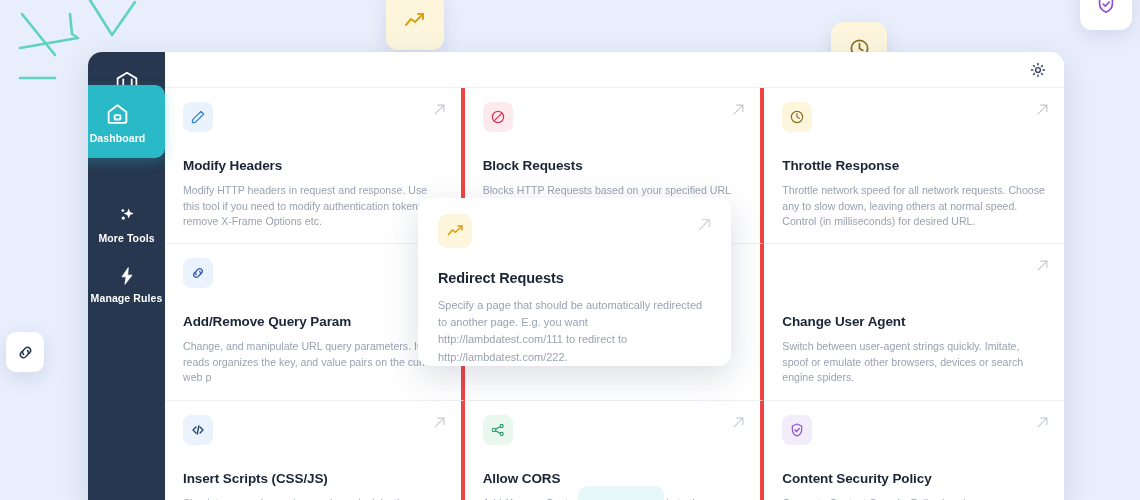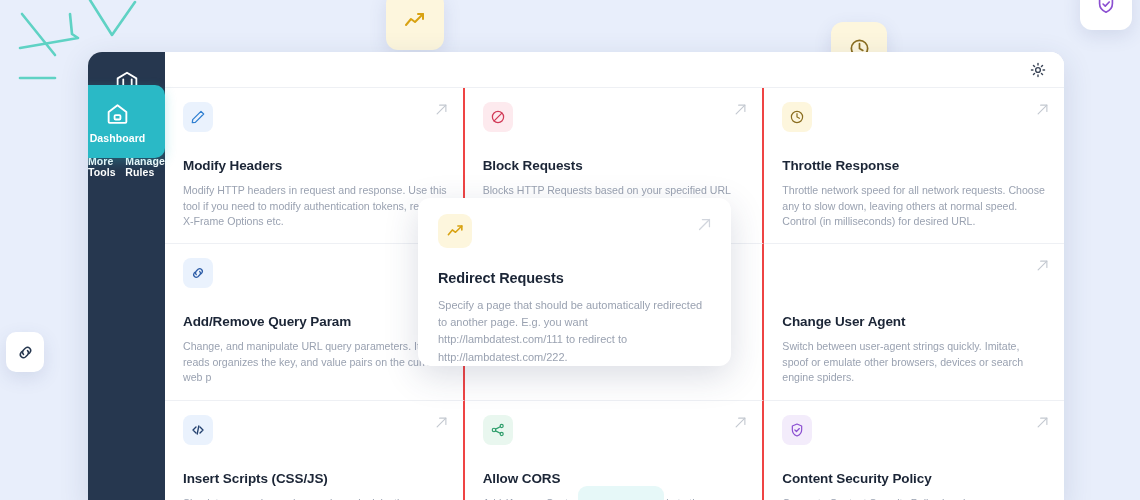--- a/index.html
+++ b/index.html
@@ -32,21 +32,21 @@
     display:flex;
   }
 
   
   .sidebar{
     width:77px;flex:0 0 77px;background:#26374f;position:relative;
     display:flex;flex-direction:column;align-items:center;
     padding-top:10px;
   }
   .brand{width:44px;height:44px;display:flex;align-items:center;justify-content:center;margin-bottom:4px;}
-  .nav{width:100%;display:flex;flex-direction:row;align-items:center;}
+  .nav{width:100%;display:flex;flex-direction:column;align-items:center;}
   .nav-item{
     width:100%;padding:12px 0 10px;display:flex;flex-direction:column;align-items:center;gap:7px;
     color:#ffffff;cursor:pointer;position:relative;
   }
   .nav-item .lbl{font-size:10.5px;font-weight:700;letter-spacing:.1px;line-height:1;}
   .nav-item.active{
     position:absolute;left:-18px;top:33px;width:95px;
     background:#2ab9c6;border-radius:10px;
     padding:16px 0 14px;
     box-shadow:0 4px 12px rgba(42,185,198,.30);
@@ -61,21 +61,21 @@
     display:flex;align-items:center;justify-content:flex-end;padding-right:16px;
   }
   .theme-toggle{width:20px;height:20px;display:flex;align-items:center;justify-content:center;cursor:pointer;}
 
   .grid{
     flex:1;display:grid;grid-template-columns:repeat(3,1fr);
     border-top:0;
   }
   .card{
     position:relative;background:#ffffff;
-    border-right:2px solid #ef4444;border-bottom:1px solid #eef0f4;
+    border-right:4px solid #ef4444;border-bottom:1px solid #eef0f4;
     padding:14px 16px 14px 18px;
     min-width:0;overflow:hidden;cursor:pointer;
   }
   .card:nth-child(3n){border-right:0;}
   .card-ico{
     width:30px;height:30px;border-radius:8px;display:flex;align-items:center;justify-content:center;
     margin-bottom:26px;
   }
   .ico-blue{background:#eaf2fd;}
   .ico-red{background:#fdeaee;}

